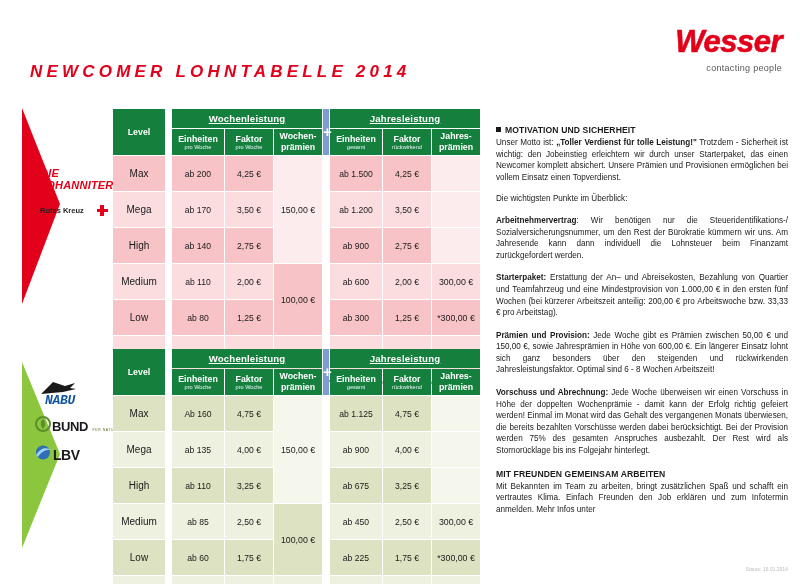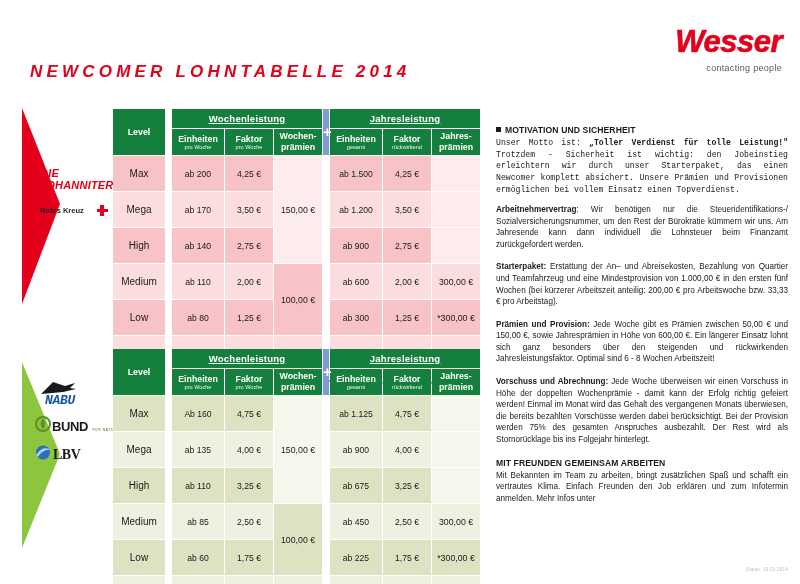--- a/index.html
+++ b/index.html
@@ -75,21 +75,21 @@
     position: absolute; left: 10px; bottom: 0;
     font-size: 13px; font-weight: bold; font-style: italic;
     color: #12559e; letter-spacing: -0.3px;
   }
   .nabu-bird { position: absolute; left: 4px; top: -2px; }
 
   .bund-logo { display: flex; align-items: center; gap: 1px; margin-top: 8px; }
   .bund-text { font-size: 13px; font-weight: bold; color: #1a1a1a; letter-spacing: -0.4px; }
   .bund-sub { font-size: 3.4px; color: #5a6b1e; letter-spacing: 0.6px; text-align: center; margin-top: -1px; }
 
-  .lbv-logo { display: flex; align-items: center; gap: 1px; margin-top: 9px; font-family: Liberation Serif, serif; }
+  .lbv-logo { display: flex; align-items: center; gap: 1px; margin-top: 9px; }
   .lbv-text { font-size: 14px; font-weight: bold; color: #1a1a1a; letter-spacing: -0.5px; }
 
   
   .tbl-wrap { position: absolute; }
   table.pay {
     border-collapse: separate;
     border-spacing: 1px;
     width: 344px;
     table-layout: fixed;
     font-size: 8.6px;
@@ -161,21 +161,21 @@
     text-align: left;
   }
   .sec-head .bullet {
     display: inline-block;
     width: 5px; height: 5px;
     background: #1a1a1a;
     margin-right: 4px;
     vertical-align: 1px;
   }
   .para { margin-bottom: 11px; text-align: justify; }
-  .para.tight { margin-bottom: 9px; font-family: Liberation Mono, monospace; }
+  .para.tight { margin-bottom: 9px; }
   .para b { font-weight: bold; }
   .nospace { margin-bottom: 0; }
 
   .status {
     position: absolute;
     right: 12px; bottom: 12px;
     font-size: 4.6px;
     color: #b8b8b8;
     letter-spacing: 0.2px;
   }
@@ -487,20 +487,21 @@
 
 <div class="txtcol">
 
   <div class="sec-head">
     <span class="bullet"></span><span>MOTIVATION UND SICHERHEIT</span>
   </div>
   <div class="para tight">
     <span>Unser Motto ist: </span><b>„Toller Verdienst für tolle Leistung!"</b><span> Trotzdem - Sicherheit ist wichtig: den Jobeinstieg erleichtern wir durch unser Starterpaket, das einen Newcomer komplett absichert. Unsere Prämien und Provisionen ermöglichen bei vollem Einsatz einen Topverdienst.</span>
   </div>
 
+  <div class="para">Die wichtigsten Punkte im Überblick:</div>
 
   <div class="para">
     <b>Arbeitnehmervertrag</b><span>: Wir benötigen nur die Steueridentifikations-/ Sozialversicherungsnummer, um den Rest der Bürokratie kümmern wir uns. Am Jahresende kann dann individuell die Lohnsteuer beim Finanzamt zurückgefordert werden.</span>
   </div>
 
   <div class="para">
     <b>Starterpaket:</b><span> Erstattung der An– und Abreisekosten, Bezahlung von Quartier und Teamfahrzeug und eine Mindestprovision von 1.000,00 € in den ersten fünf Wochen (bei kürzerer Arbeitszeit anteilig: 200,00 € pro Arbeitswoche bzw. 33,33 € pro Arbeitstag).</span>
   </div>
 
   <div class="para">

